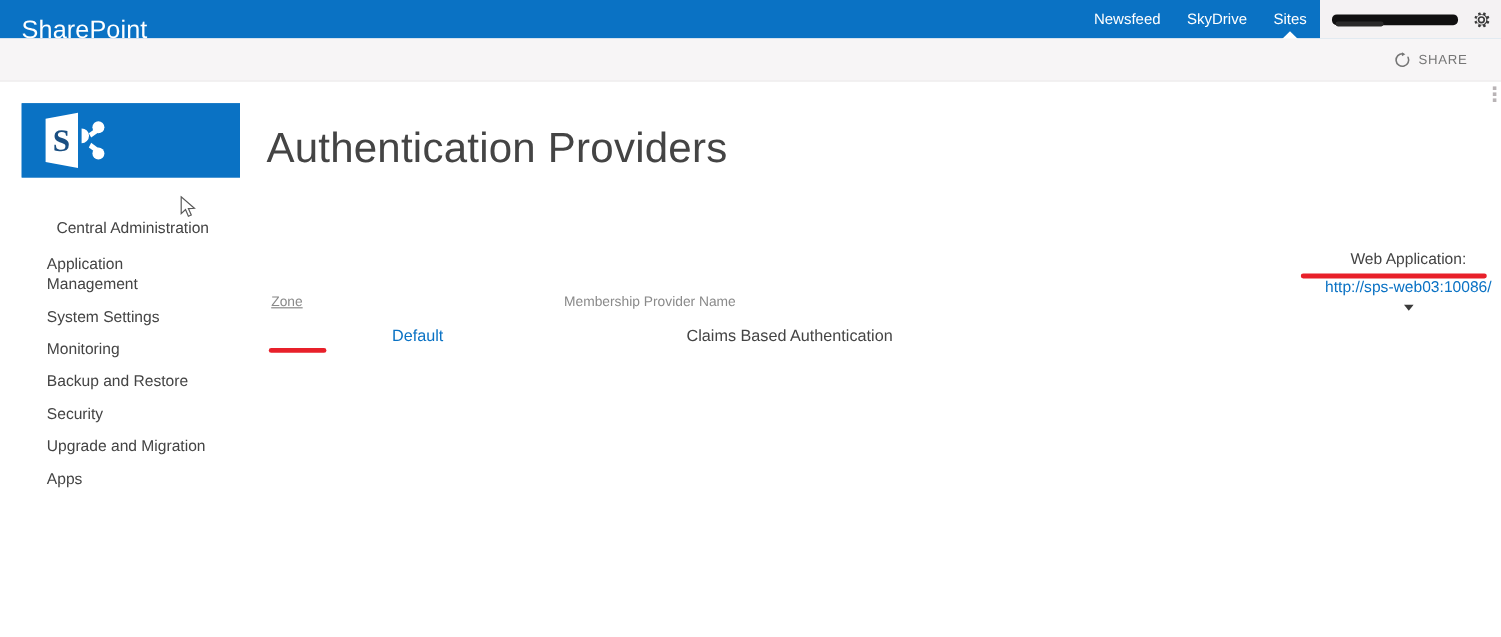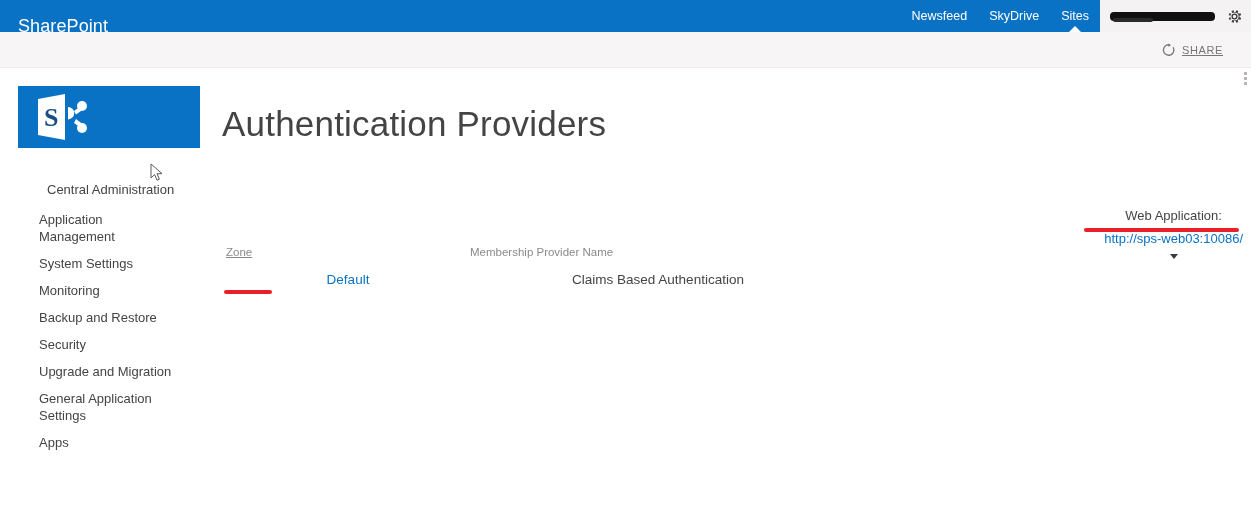--- a/index.html
+++ b/index.html
@@ -21,21 +21,21 @@
     position: absolute;
     top: 0; left: 0;
     width: 1251px;
     height: 32px;
     background: #0a72c4;
     display: flex;
     align-items: center;
   }
   .suite-brand {
     color: #ffffff;
-    font-size: 18px;
+    font-size: 21px;
     letter-spacing: .1px;
     margin-left: 18px;
     font-weight: 400;
     white-space: nowrap;
     margin-top: 20px;
   }
   .suite-right {
     position: absolute;
     right: 0; top: 0;
     height: 32px;
@@ -107,21 +107,20 @@
     right: 28px;
     top: 11px;
     display: flex;
     align-items: center;
     gap: 6px;
     color: #767676;
     font-size: 11px;
     letter-spacing: .6px;
     cursor: pointer;
     white-space: nowrap;
-    text-decoration: underline;
   }
   .share-icon { width: 14px; height: 14px; display: block; }
   .edge-ellipsis {
     position: absolute;
     right: 4px;
     top: 40px;
     display: flex;
     flex-direction: column;
     gap: 2px;
   }
@@ -310,21 +309,20 @@
 </div>
 
 <div class="leftnav">
   <div class="nav-heading">Central Administration</div>
   <div class="nav-item">Application Management</div>
   <div class="nav-item">System Settings</div>
   <div class="nav-item">Monitoring</div>
   <div class="nav-item">Backup and Restore</div>
   <div class="nav-item">Security</div>
   <div class="nav-item">Upgrade and Migration</div>
-  <div class="nav-item">General Application Settings</div>
   <div class="nav-item">Apps</div>
 </div>
 
 <div class="page-title">Authentication Providers</div>
 
 <div class="webapp-selector">
   <span>Web Application:</span>
   <span class="webapp-value">http://sps-web03:10086/</span>
   <span class="caret-down"></span>
 </div>

